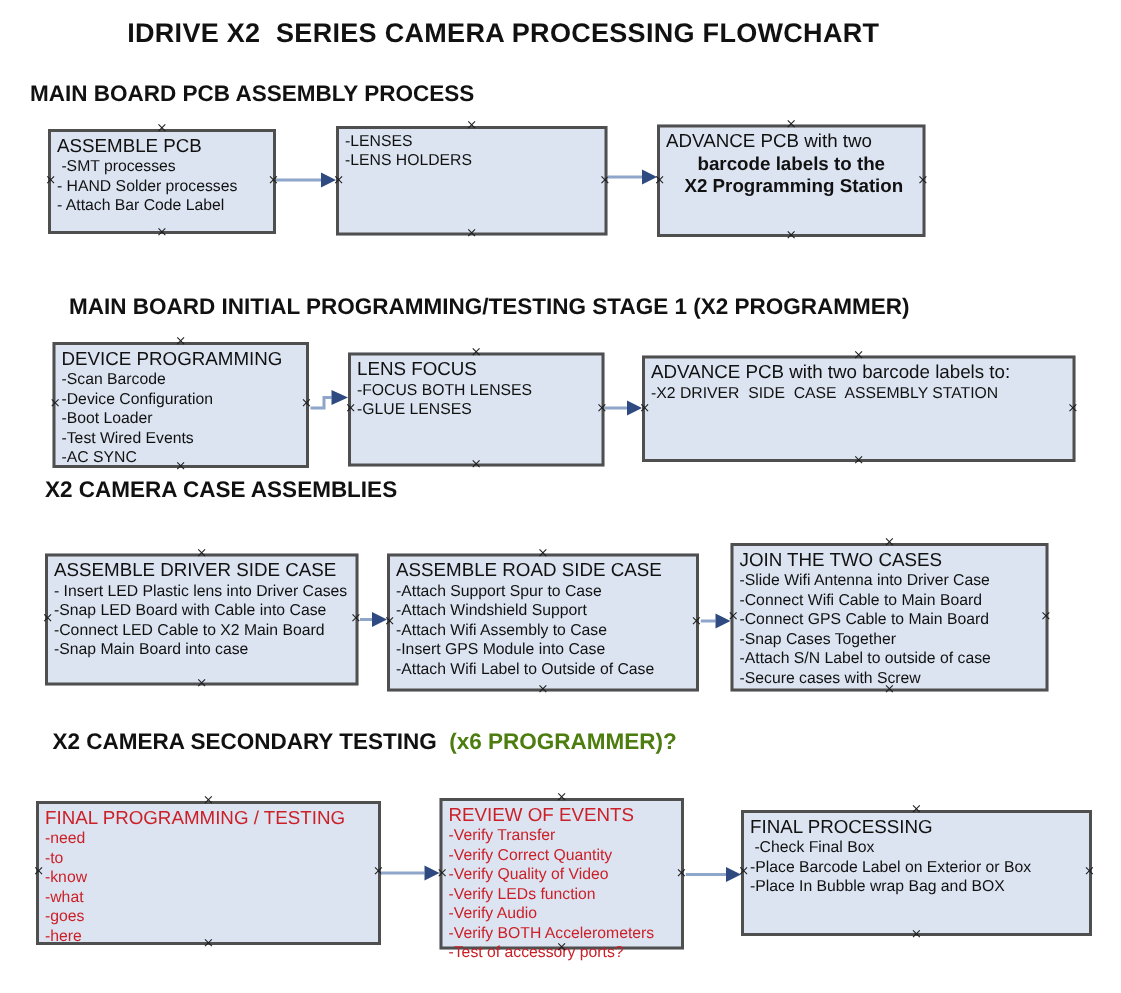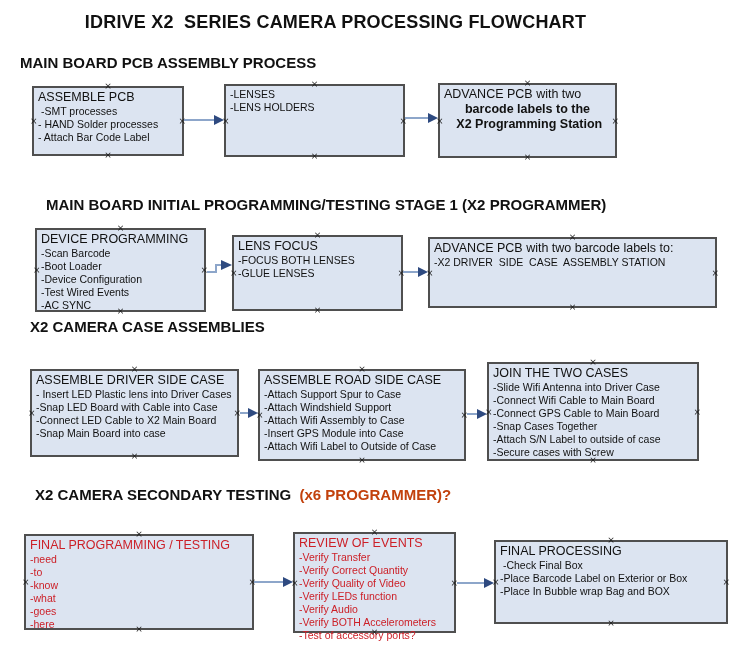--- a/index.html
+++ b/index.html
@@ -1,21 +1,21 @@
 <!DOCTYPE html>
 <html><head>
 <meta charset="utf-8">
 <style>
   html,body{margin:0;padding:0;background:#ffffff;}
   body{font-family:"Liberation Sans", sans-serif; color:#111;}
   .canvas{position:relative;width:747px;height:662px;background:#fff;overflow:hidden;}
   .page-title{position:absolute;top:12px;left:0;width:671px;text-align:center;
     font-size:18px;font-weight:bold;white-space:pre;letter-spacing:0.2px;}
   .heading{position:absolute;font-size:15px;font-weight:bold;white-space:pre;}
-  .heading .red-part{color:#c2410c;}
+  .heading .red-part{color:#4d7c0f;}
   .box{position:absolute;background:#dce4f1;border:2px solid #4f4f4f;
     box-sizing:border-box;padding:2px 4px;overflow:visible;}
   .box .title{font-weight:normal;font-size:12.5px;line-height:15px;white-space:nowrap;}
   .box .line{font-size:10.5px;line-height:13px;white-space:pre;}
   .box.allbold .line{font-weight:bold;font-size:12.5px;line-height:15px;text-align:center;}
   .box.red{color:#cc2028;}
   .handle{position:absolute;font-family:"DejaVu Serif", serif;font-size:9px;
     line-height:9px;color:#1b1b1b;pointer-events:none;}
   .h-t{top:-6px;left:50%;transform:translateX(-50%);}
   .h-b{bottom:-6px;left:50%;transform:translateX(-50%);}
@@ -62,22 +62,22 @@
       <span class="handle h-b">×</span>
       <span class="handle h-l">×</span>
       <span class="handle h-r">×</span>
     </div>
 
   <div class="heading" style="left:22px;top:196px;margin-left:24px;"><span>MAIN BOARD INITIAL PROGRAMMING/TESTING STAGE 1 (X2 PROGRAMMER)</span></div>
 
   <div class="box" style="left:35px;top:228px;width:171px;height:84px;">
     <div class="title">DEVICE PROGRAMMING</div>
     <div class="line">-Scan Barcode</div>
+    <div class="line">-Device Configuration</div>
     <div class="line">-Boot Loader</div>
-    <div class="line">-Device Configuration</div>
     <div class="line">-Test Wired Events</div>
     <div class="line">-AC SYNC</div>
   <span class="handle h-t">×</span>
       <span class="handle h-b">×</span>
       <span class="handle h-l">×</span>
       <span class="handle h-r">×</span>
     </div>
 
   <div class="box" style="left:232px;top:235px;width:171px;height:76px;">
     <div class="title">LENS FOCUS</div>

